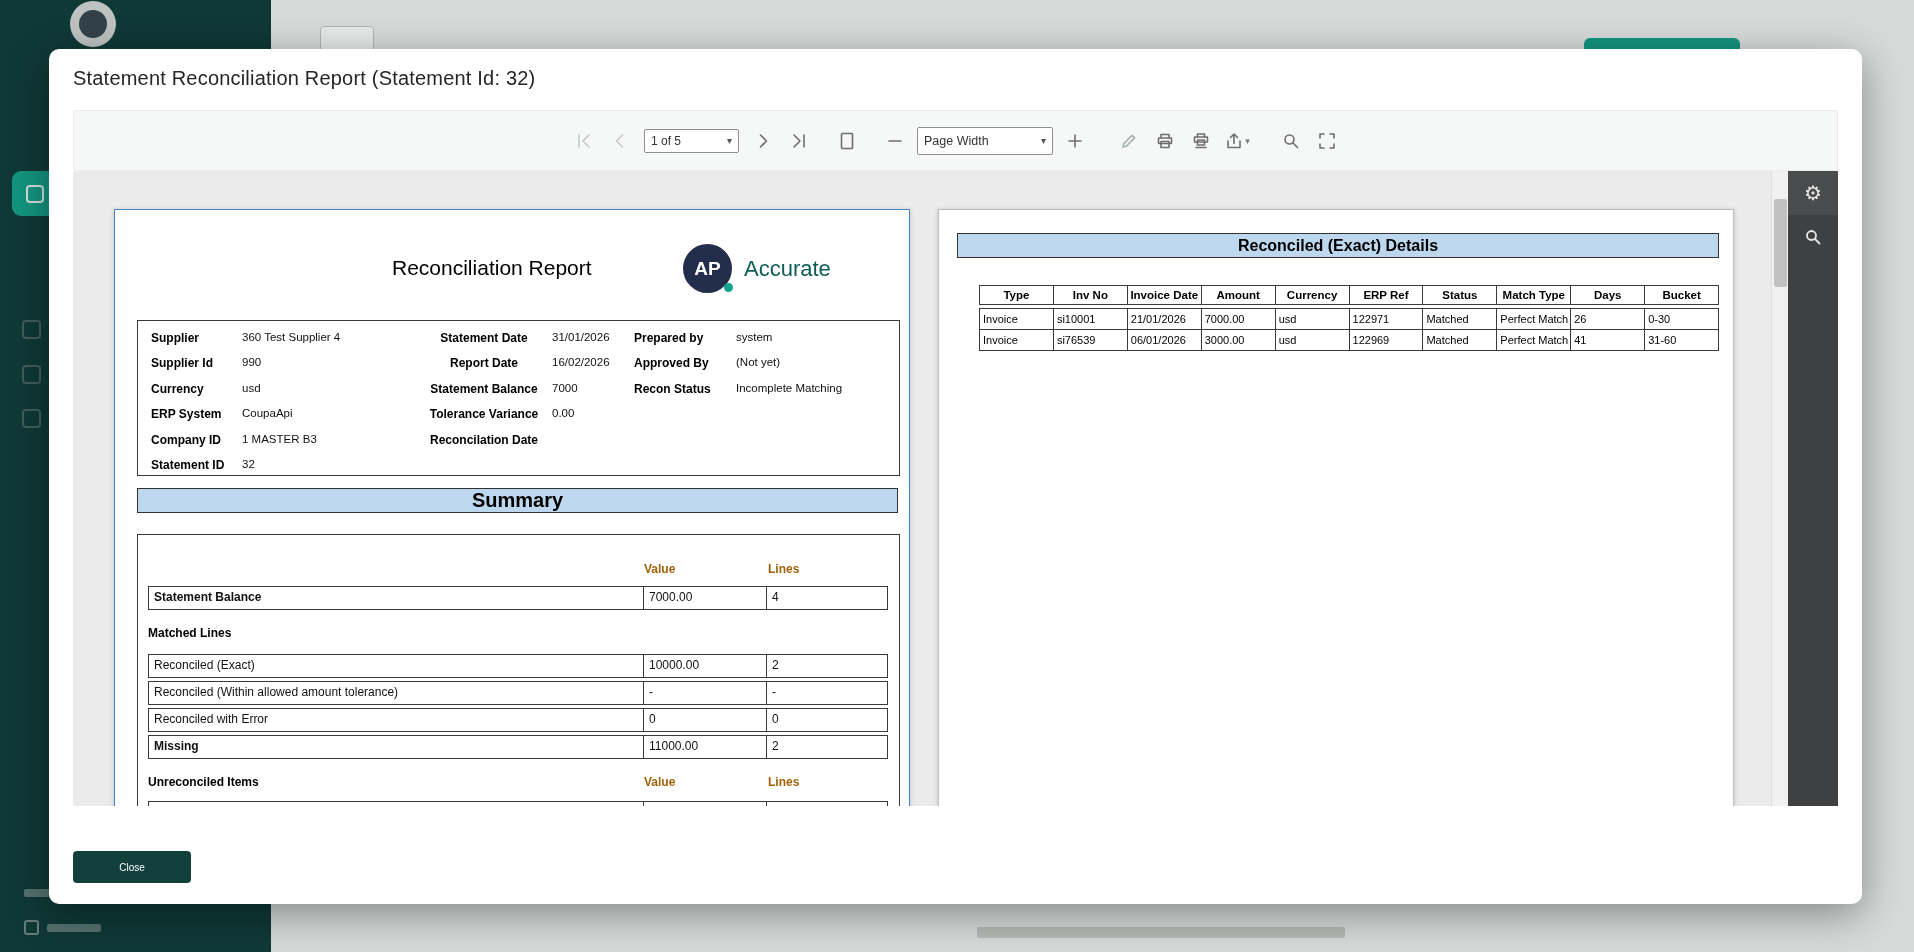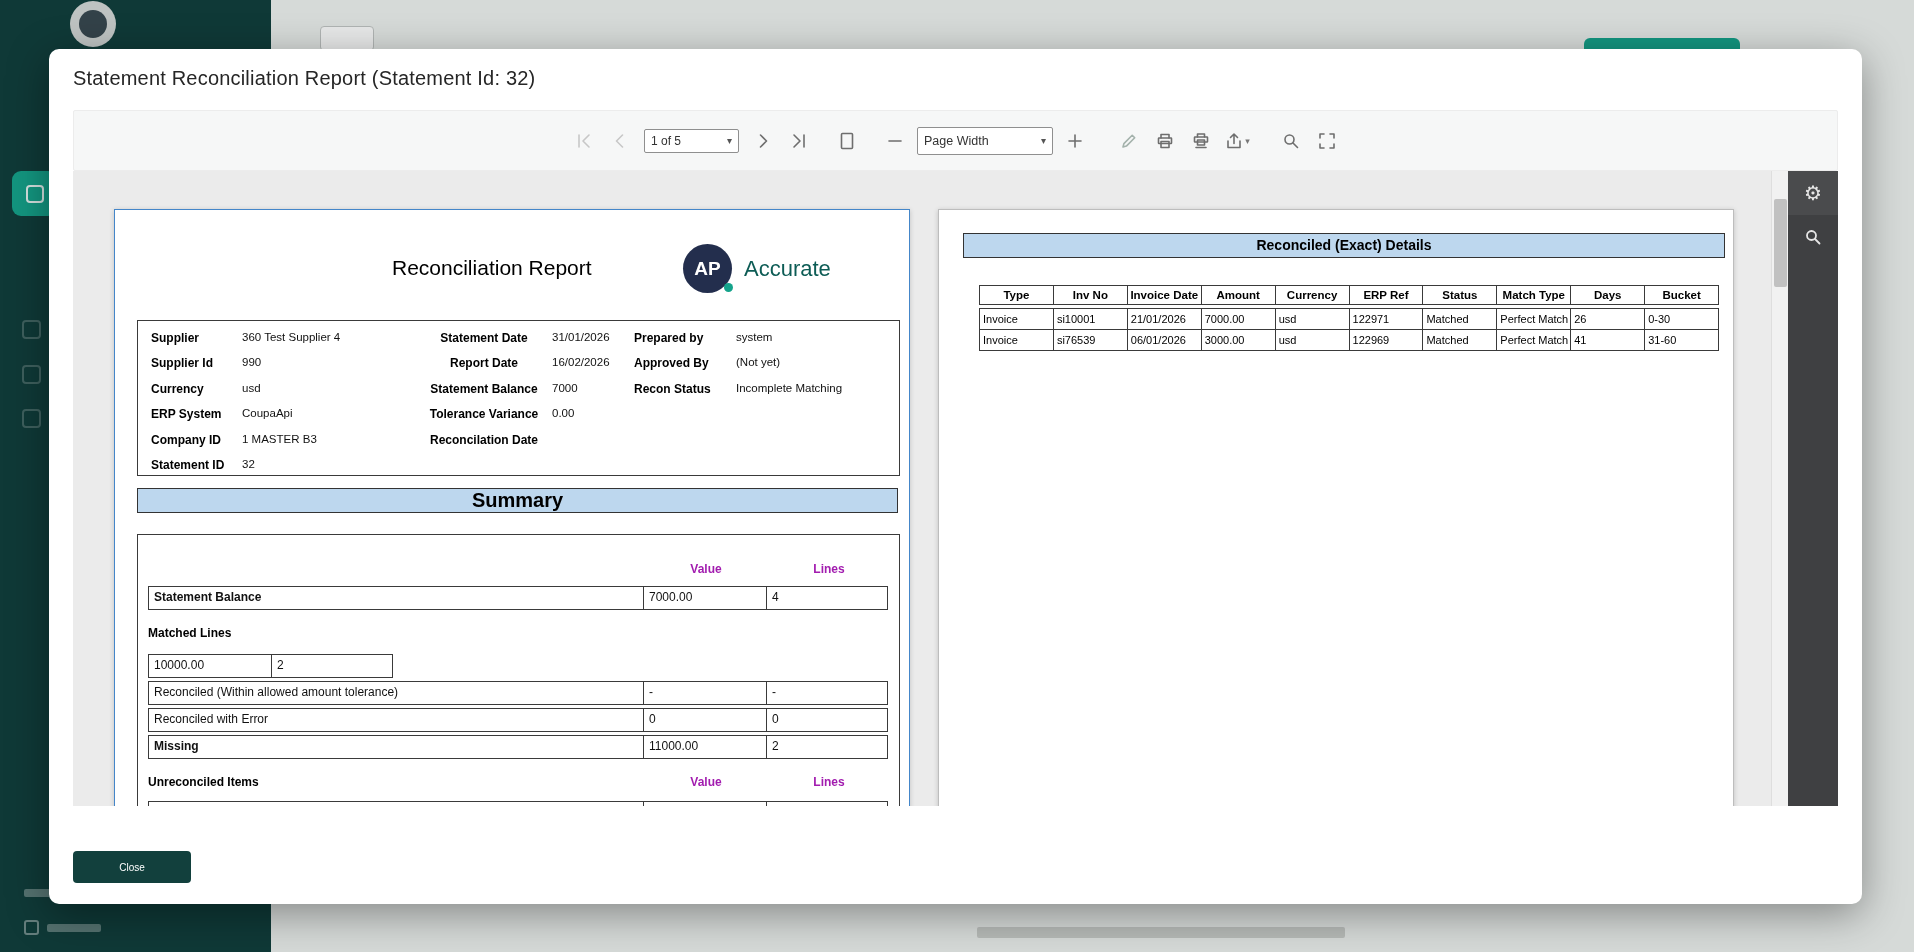--- a/index.html
+++ b/index.html
@@ -75,33 +75,33 @@
   .c1 { left:13px; } .c2 { left:278px;text-align:center; } .c3 { left:496px; }
   .info-row { height:25.4px; display:flex; }
   .il { font-weight:bold; font-size:12px; color:#000; white-space:nowrap; }
   .iv { font-size:11.5px; color:#111; white-space:nowrap; }
   .c1 .il { width:91px; } .c2 .il { width:136px; } .c3 .il { width:102px; }
 
   .blue-bar { background:#bdd7ee; border:1px solid #333; font-weight:bold; text-align:center; color:#000; }
   .sum-hdr { position:absolute; left:22px; top:278px; width:761px; height:25px; line-height:23px; font-size:20px; }
 
   .sum-box { position:absolute; left:22px; top:324px; width:763px; height:360px; border:1px solid #3a3a3a; }
-  .sh { position:absolute; font-weight:bold; font-size:12px; text-align:center; color:#a21caf; }
+  .sh { position:absolute; font-weight:bold; font-size:12px; text-align:left; color:#a16207; }
   .h-val { left:506px; width:124px; }
   .h-lin { left:630px; width:122px; }
   .sec-lbl { position:absolute; left:10px; font-weight:bold; font-size:12px; color:#000; }
   .srow { position:absolute; left:10px; display:flex; height:24px; }
   .cell { border:1px solid #3a3a3a; font-size:12px; line-height:21px; overflow:hidden; white-space:nowrap;
     padding-left:5px; color:#111; }
   .cell + .cell { margin-left:-1px; }
   .cl { width:496px; } .cv { width:124px; } .cn { width:122px; }
   .b { font-weight:bold; }
 
   
-  .p2-hdr { position:absolute; left:24px; top:23px; width:762px; height:25px; line-height:23px; font-size:14px; }
+  .p2-hdr { position:absolute; left:18px; top:23px; width:762px; height:25px; line-height:23px; font-size:16px; }
   .p2-table { position:absolute; left:18px; top:75px; width:762px; }
   .p2-row { display:flex;padding-left:22px; }
   .p2-row > div { flex:1 1 0; border:1px solid #3a3a3a; overflow:hidden; white-space:nowrap; }
   .p2-row > div + div { margin-left:-1px; }
   .p2-row.head > div { height:20px; line-height:18px; text-align:center; font-weight:bold; font-size:11.5px; }
   .p2-row.r > div { height:22px; line-height:20px; font-size:11px; padding:0 3px; }
   .p2-row.r1 { margin-top:3px; }
   .p2-row.r2 { margin-top:-1px; }
 </style>
 </head>
@@ -308,20 +308,21 @@
 
         <div class="srow" style="top:51px">
           <div class="cell cl b">Statement Balance</div>
           <div class="cell cv">7000.00</div>
           <div class="cell cn">4</div>
         </div>
 
         <div class="sec-lbl" style="top:91px">Matched Lines</div>
 
         <div class="srow" style="top:119px">
+          <div class="cell cl">Reconciled (Exact)</div>
           <div class="cell cv">10000.00</div>
           <div class="cell cn">2</div>
         </div>
         <div class="srow" style="top:146px">
           <div class="cell cl">Reconciled (Within allowed amount tolerance)</div>
           <div class="cell cv">-</div>
           <div class="cell cn">-</div>
         </div>
         <div class="srow" style="top:173px">
           <div class="cell cl">Reconciled with Error</div>

